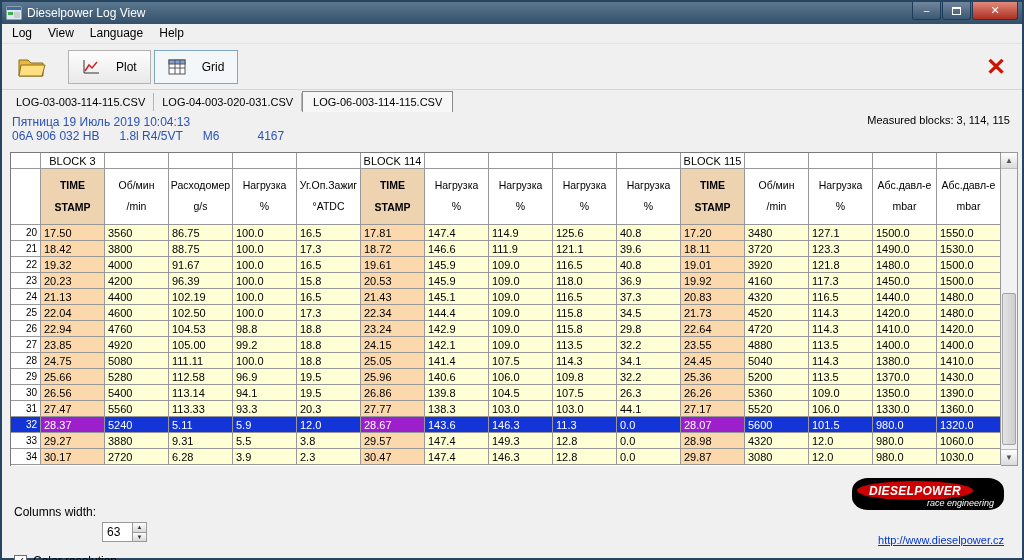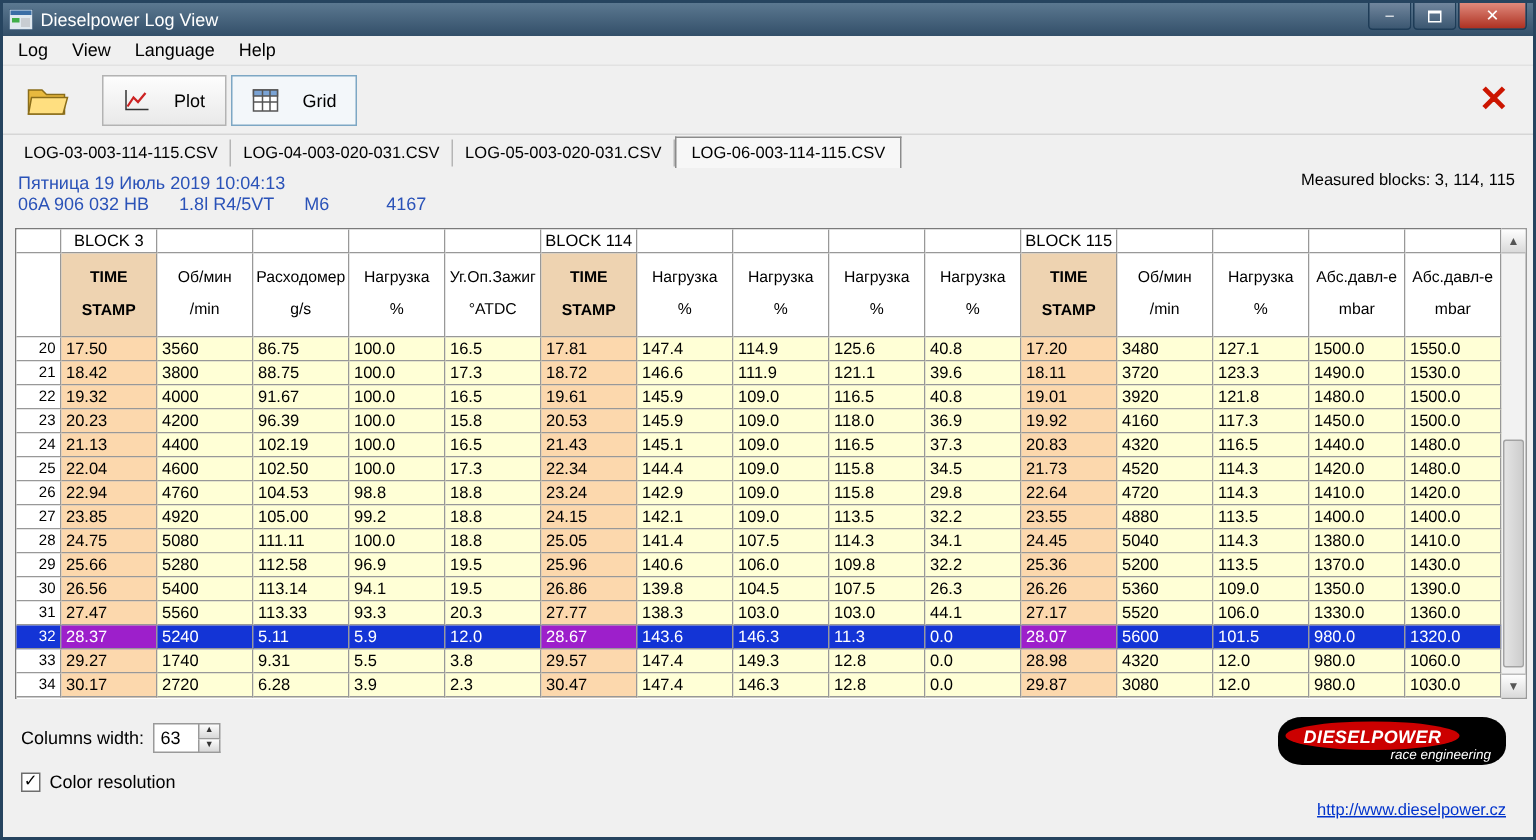--- a/index.html
+++ b/index.html
@@ -65,21 +65,21 @@
   .vscroll { width:17px; height:314px; background:#f2f2f2; border:1px solid #9a9a9a; border-left:none; position:relative; flex:none; }
   .sarrow { height:16px; display:flex; align-items:center; justify-content:center; font-size:8px; color:#555;
             background:linear-gradient(#fefefe,#dadada); border-bottom:1px solid #bbb; }
   .sarrow.down { position:absolute; bottom:0; left:0; right:0; border-top:1px solid #bbb; border-bottom:none; }
   .sthumb { position:absolute; left:1px; right:1px; top:140px; height:152px;
             background:linear-gradient(90deg,#e4e4e4,#cdcdcd); border:1px solid #a3a3a3; border-radius:2px; }
 
   
   .footer { position:absolute; left:0; right:0; top:470px; bottom:0; padding:10px 12px; }
   .cw-row { display:flex; align-items:center; font-size:12px; gap:6px; }
-  .spin { display:flex; height:20px; }
+  .spin { display:flex; height:20px;margin-top:40px; }
   .spin-val { width:30px; background:#fff; font-size:12px; display:flex; align-items:center; padding-left:4px;
               border:1px solid #9a9a9a; border-right:none; }
   .spin-btns { width:15px; display:flex; flex-direction:column; }
   .spin-btn { flex:1; font-size:6px; display:flex; align-items:center; justify-content:center; color:#333;
               background:linear-gradient(#fdfdfd,#d8d8d8); border:1px solid #9a9a9a; }
   .spin-btn + .spin-btn { border-top:none; }
   .cb-row { display:flex; align-items:center; gap:6px; margin-top:12px; font-size:12px; }
   .checkbox { width:13px; height:13px; background:#fff; border:1px solid #6d6d6d; display:flex; align-items:center;
               justify-content:center; font-size:11px; line-height:1; color:#000; }
   .logo-wrap { position:absolute; right:18px; top:6px; text-align:right; }
@@ -144,21 +144,20 @@
         <path d="M1 9 h16 M7 1 v14 M12 1 v14" stroke="#555" fill="none"></path>
       </svg>
       <span>Grid</span>
     </div>
     <div class="close-file"><span>✕</span></div>
   </div>
 
   <div class="tabbar">
       <div class="tab">LOG-03-003-114-115.CSV</div>
       <div class="tab">LOG-04-003-020-031.CSV</div>
-      <div class="tab">LOG-05-003-020-031.CSV</div>
       <div class="tab active">LOG-06-003-114-115.CSV</div>
     </div>
 
   <div class="info">
     <div class="info-date">Пятница 19 Июль 2019 10:04:13</div>
     <div class="measured">Measured blocks: 3, 114, 115</div>
     <div class="info-vehicle">
       <span>06A 906 032 HB</span>
       <span>1.8l R4/5VT</span>
       <span>M6</span>
@@ -479,21 +478,21 @@
           <div class="c dcell">0.0</div>
           <div class="c dcell time">28.07</div>
           <div class="c dcell">5600</div>
           <div class="c dcell">101.5</div>
           <div class="c dcell">980.0</div>
           <div class="c dcell">1320.0</div>
         </div>
         <div class="grow">
           <div class="rn">33</div>
           <div class="c dcell time">29.27</div>
-          <div class="c dcell">1740</div>
+          <div class="c dcell">3880</div>
           <div class="c dcell">9.31</div>
           <div class="c dcell">5.5</div>
           <div class="c dcell">3.8</div>
           <div class="c dcell time">29.57</div>
           <div class="c dcell">147.4</div>
           <div class="c dcell">149.3</div>
           <div class="c dcell">12.8</div>
           <div class="c dcell">0.0</div>
           <div class="c dcell time">28.98</div>
           <div class="c dcell">4320</div>

